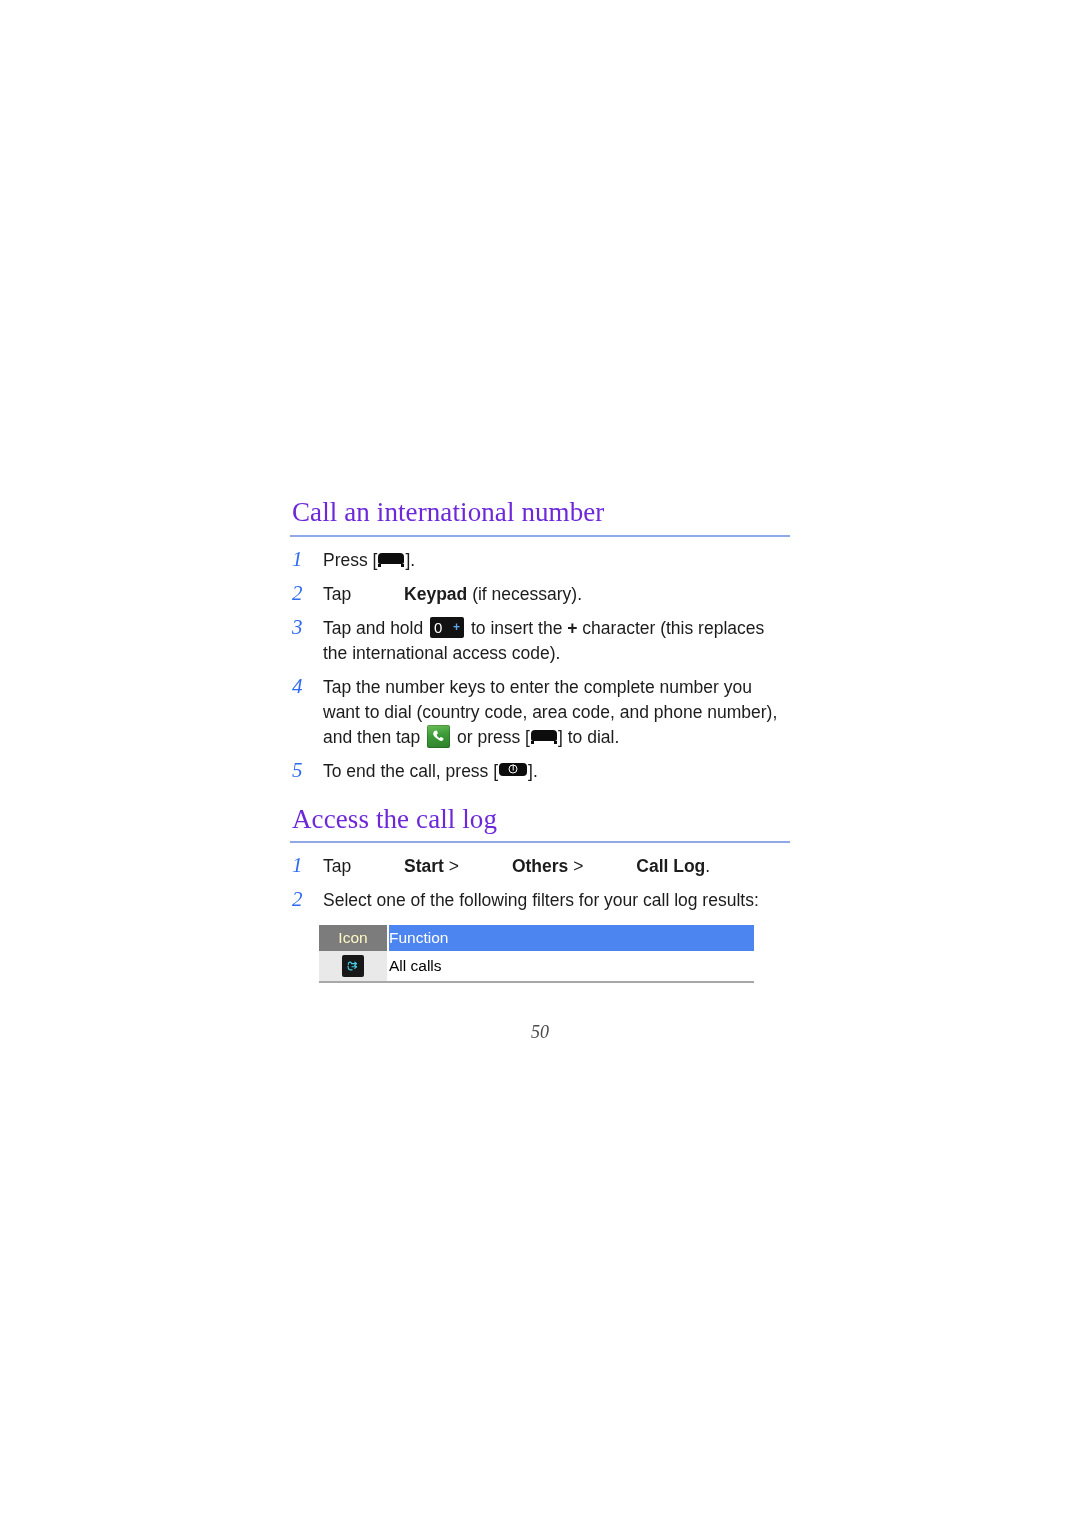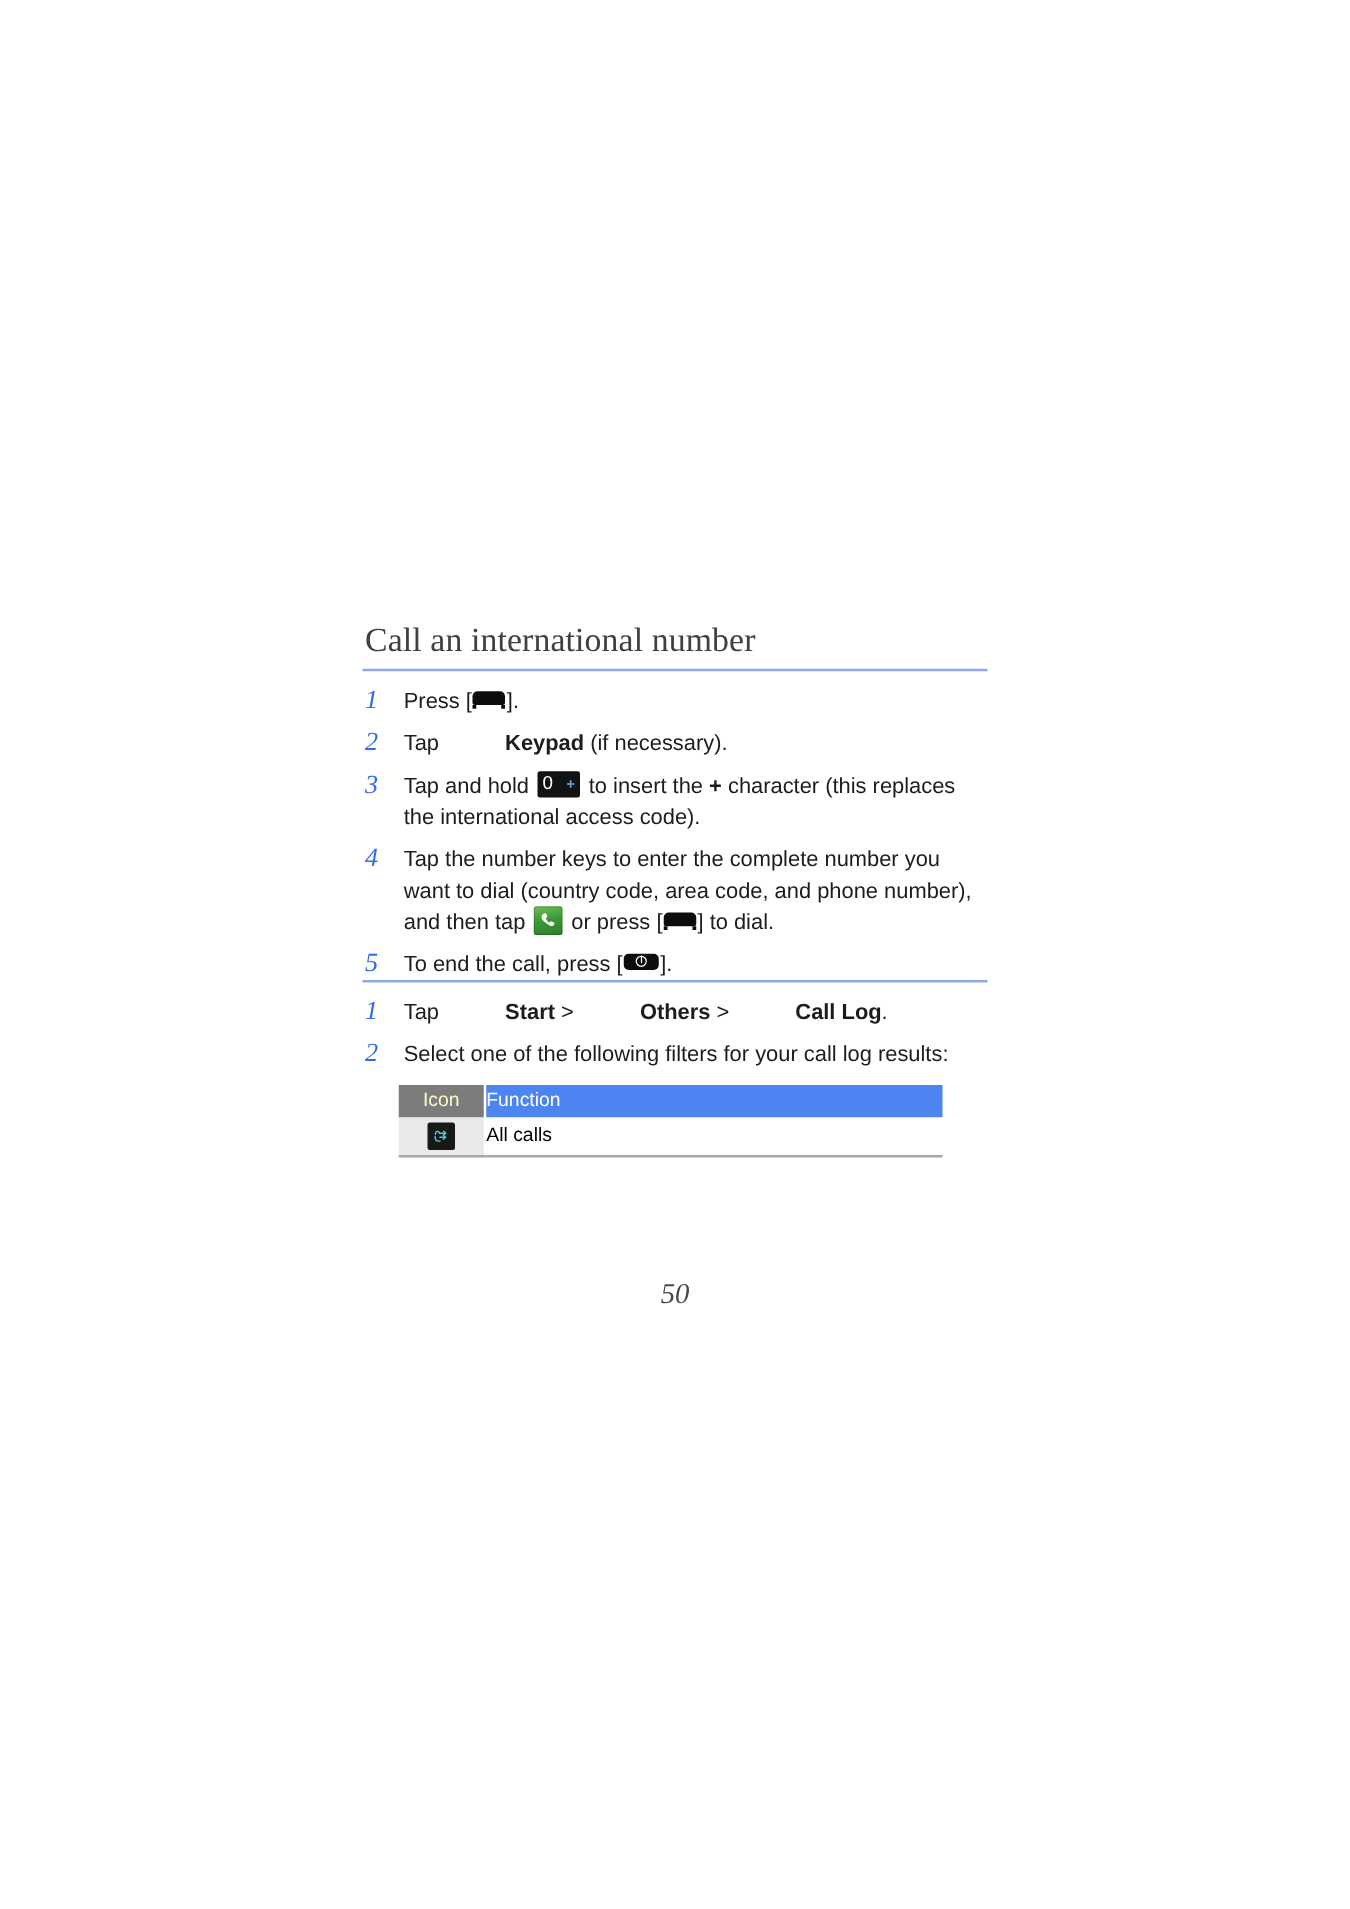--- a/index.html
+++ b/index.html
@@ -28,21 +28,21 @@
     left: 290px;
     top: 498px;
     width: 500px;
   }
 
   
   .section-heading {
     font-family: "Liberation Serif", serif;
     font-size: 27px;
     font-weight: 400;
-    color: #404040;
+    color: #6d28d9;
     letter-spacing: 0.1px;
     line-height: 1.1;
     margin: 0;
     padding: 0 0 7px 2px;
   }
   .heading-rule {
     width: 500px;
     height: 2px;
     background: #8ea8e8;
     margin: 0 0 11px 0;
@@ -256,21 +256,21 @@
 
   
   .page-number {
     position: absolute;
     left: 290px;
     top: 1022px;
     width: 500px;
     text-align: center;
     font-family: "Liberation Serif", serif;
     font-style: italic;
-    font-size: 23px;
+    font-size: 18px;
     color: #4a4a4a;
   }
 </style>
 </head>
 <body>
 
 <div class="page">
 
   <div class="content">
 
@@ -306,20 +306,21 @@
         </span><span> or press [</span><span class="key-send"></span><span>] to dial.</span>
       </li>
 
       <li class="step">
         <span class="step-num">5</span>
         <span>To end the call, press [</span><span class="key-end"><span class="key-end-sym"></span></span><span>].</span>
       </li>
 
     </ol>
 
+    <h2 class="section-heading" style="margin-top:21px;">Access the call log</h2>
     <div class="heading-rule"></div>
 
     <ol class="steps">
 
       <li class="step">
         <span class="step-num">1</span>
         <span>Tap </span><b>Start</b><span> &gt; </span><b>Others</b><span> &gt; </span><b>Call Log</b><span>.</span>
       </li>
 
       <li class="step" style="margin-bottom:0;">

